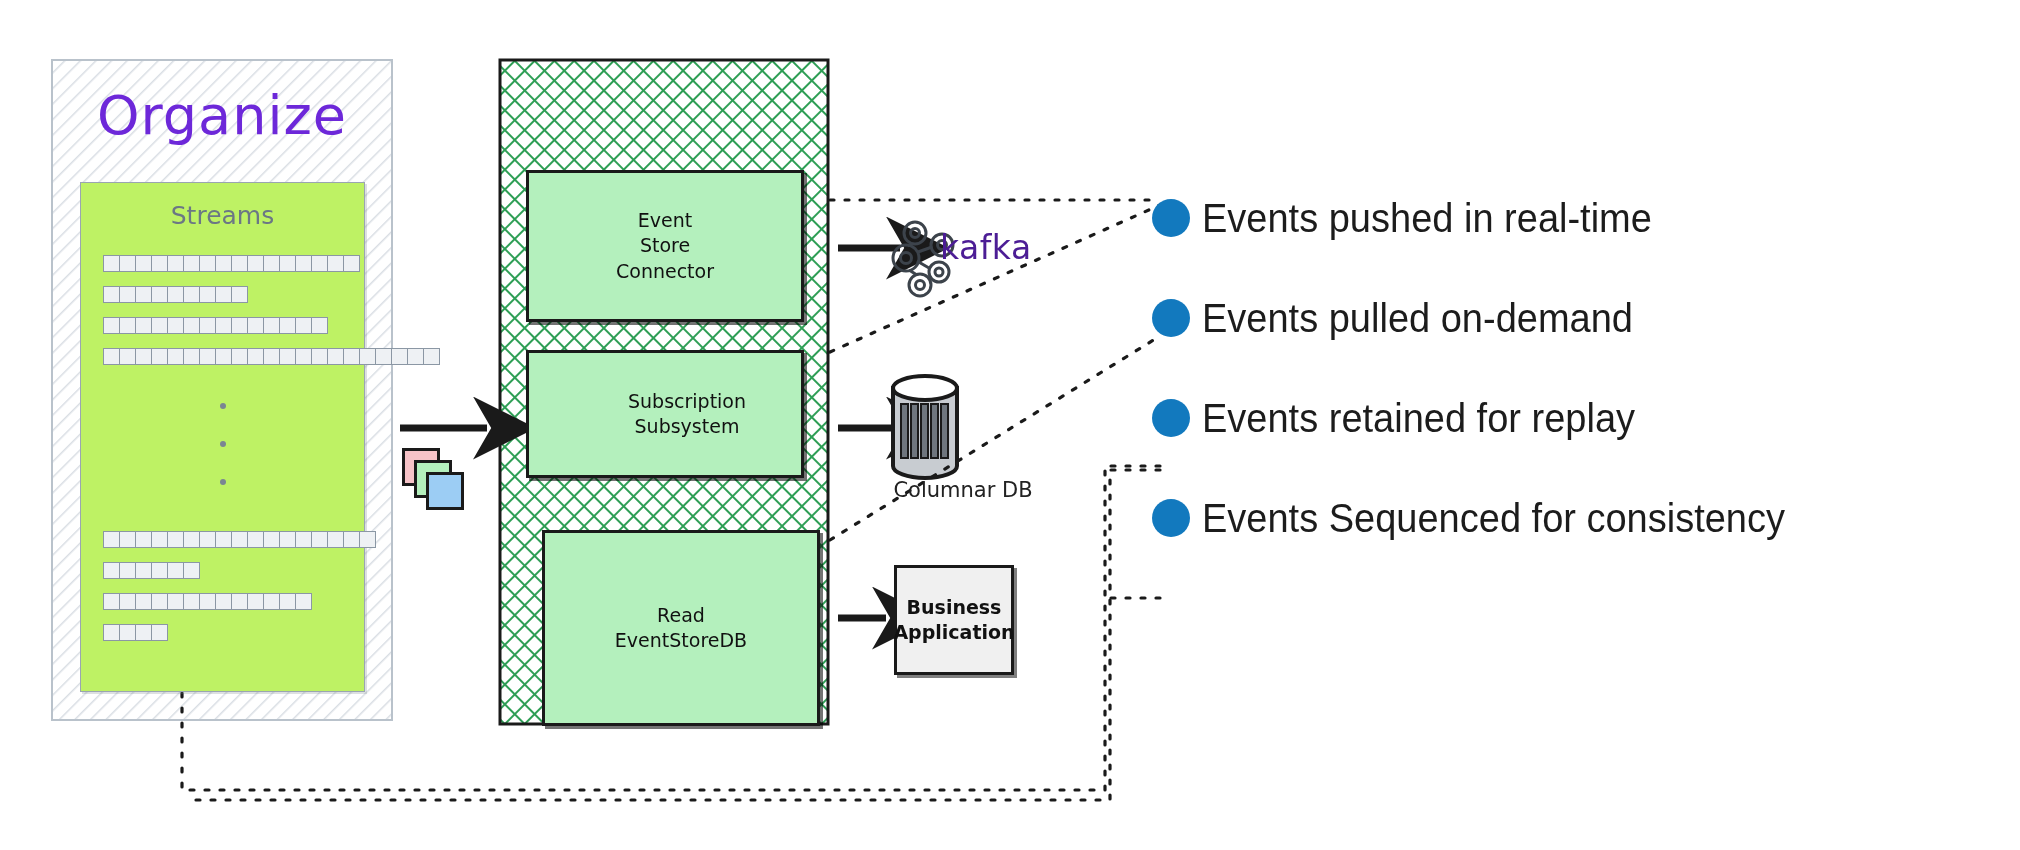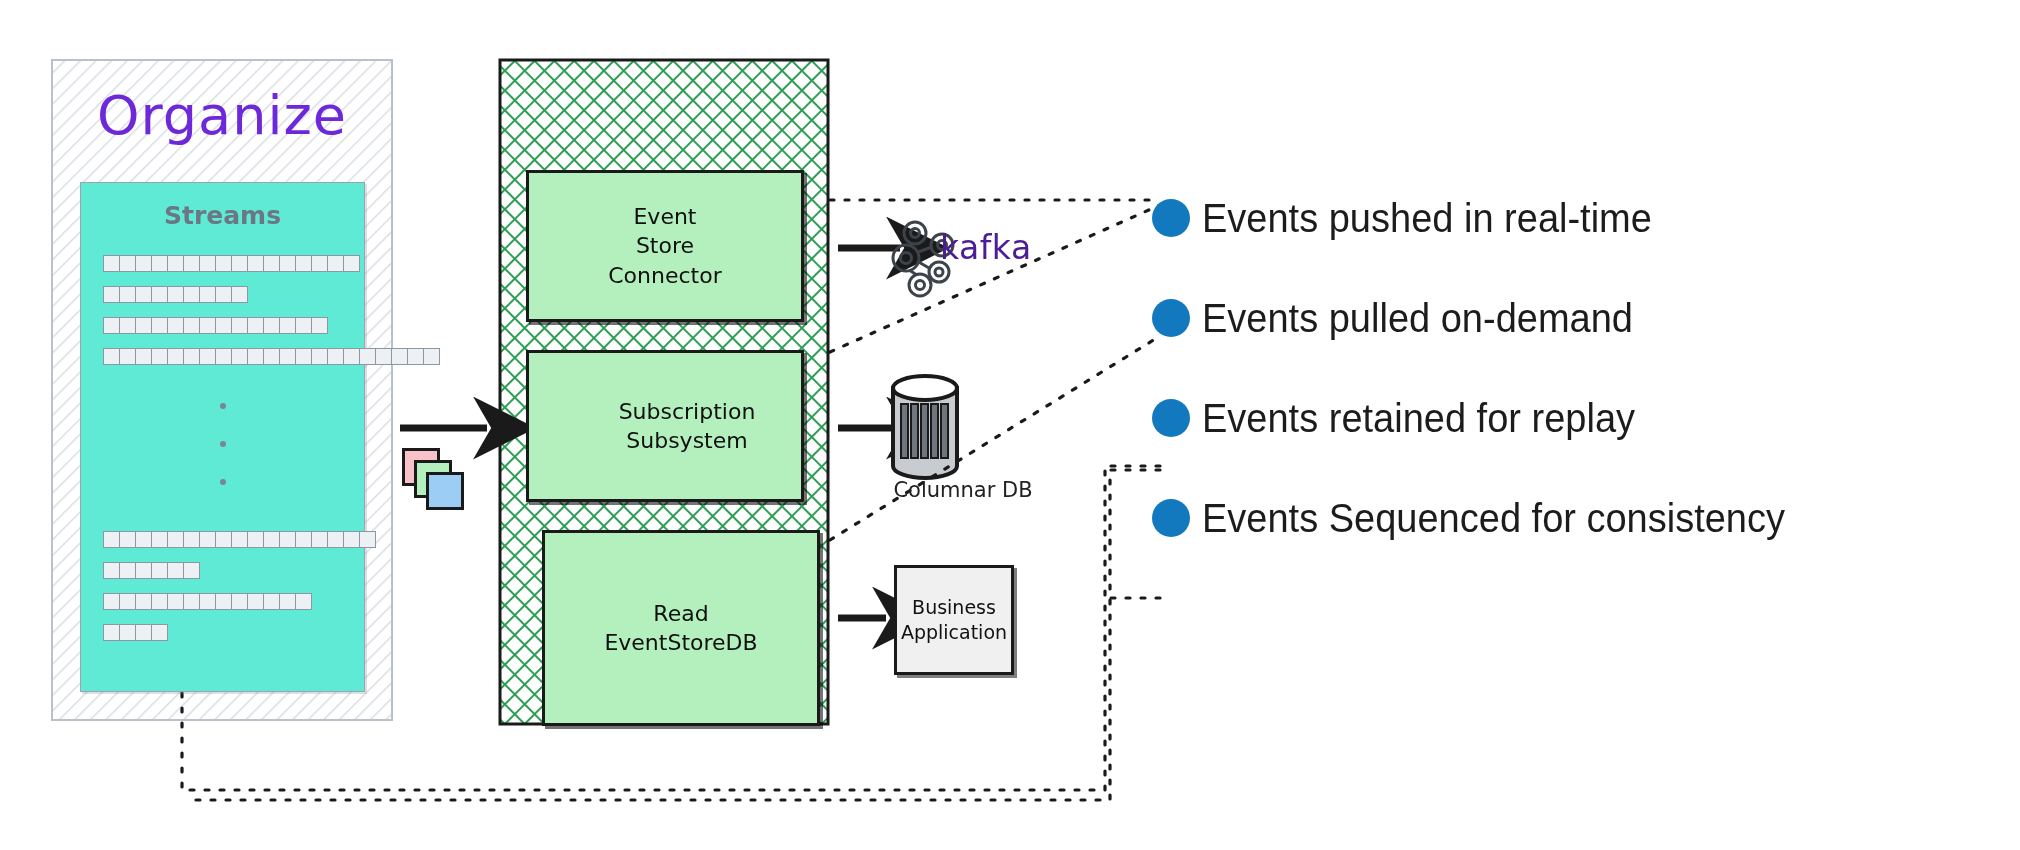--- a/index.html
+++ b/index.html
@@ -48,24 +48,23 @@
     color: #6d28d9;
     letter-spacing: 1px;
     font-weight: 400;
   }
   .streams-box {
     position: absolute;
     left: 28px;
     top: 122px;
     width: 283px;
     height: 508px;
-    background: #5eead4;
+    background: #bef264;
     border: 1px solid #9aa5b1;
     box-shadow: 2px 2px 0 rgba(120,130,140,.25);
-    font-weight: bold;
   }
   .streams-title {
     position: absolute;
     left: 0;
     top: 18px;
     width: 283px;
     text-align: center;
     font-size: 25px;
     color: #6b7785;
   }
@@ -126,21 +125,21 @@
     background: #b4f0bd;
     border: 3px solid #1a1a1a;
     box-sizing: border-box;
     display: flex;
     align-items: center;
     justify-content: center;
     z-index: 3;
     box-shadow: 3px 3px 0 rgba(0,0,0,.55);
   }
   .green-box-label {
-    font-size: 22px;
+    font-size: 19px;
     color: #111;
     text-align: center;
     line-height: 1.32;
     white-space: pre-line;
   }
 
   
   .right-col {
     position: absolute;
     left: 1152px;
@@ -207,20 +206,21 @@
     top: 565px;
     width: 120px;
     height: 110px;
     background: #f0f0f0;
     border: 3px solid #1a1a1a;
     box-sizing: border-box;
     display: flex;
     align-items: center;
     justify-content: center;
     box-shadow: 3px 3px 0 rgba(0,0,0,.5);
+    font-weight: bold;
   }
   .bizapp-label {
     font-size: 19px;
     color: #111;
     text-align: center;
     line-height: 1.3;
     white-space: pre-line;
   }
 
   
@@ -460,21 +460,21 @@
   </div>
 
   <div class="deliver-panel" style="border:none;">
 
     <div class="green-box" style="top:112px; height:152px;">
       <span class="green-box-label">Event
 Store
 Connector</span>
     </div>
 
-    <div class="green-box" style="top:292px; height:152px;padding-left:44px;">
+    <div class="green-box" style="top:292px; height:128px;padding-left:44px;">
       <span class="green-box-label">Subscription
 Subsystem</span>
     </div>
 
     <div class="green-box" style="top:472px; height:196px;margin-left:16px;">
       <span class="green-box-label">Read
 EventStoreDB</span>
     </div>
   </div>
 

